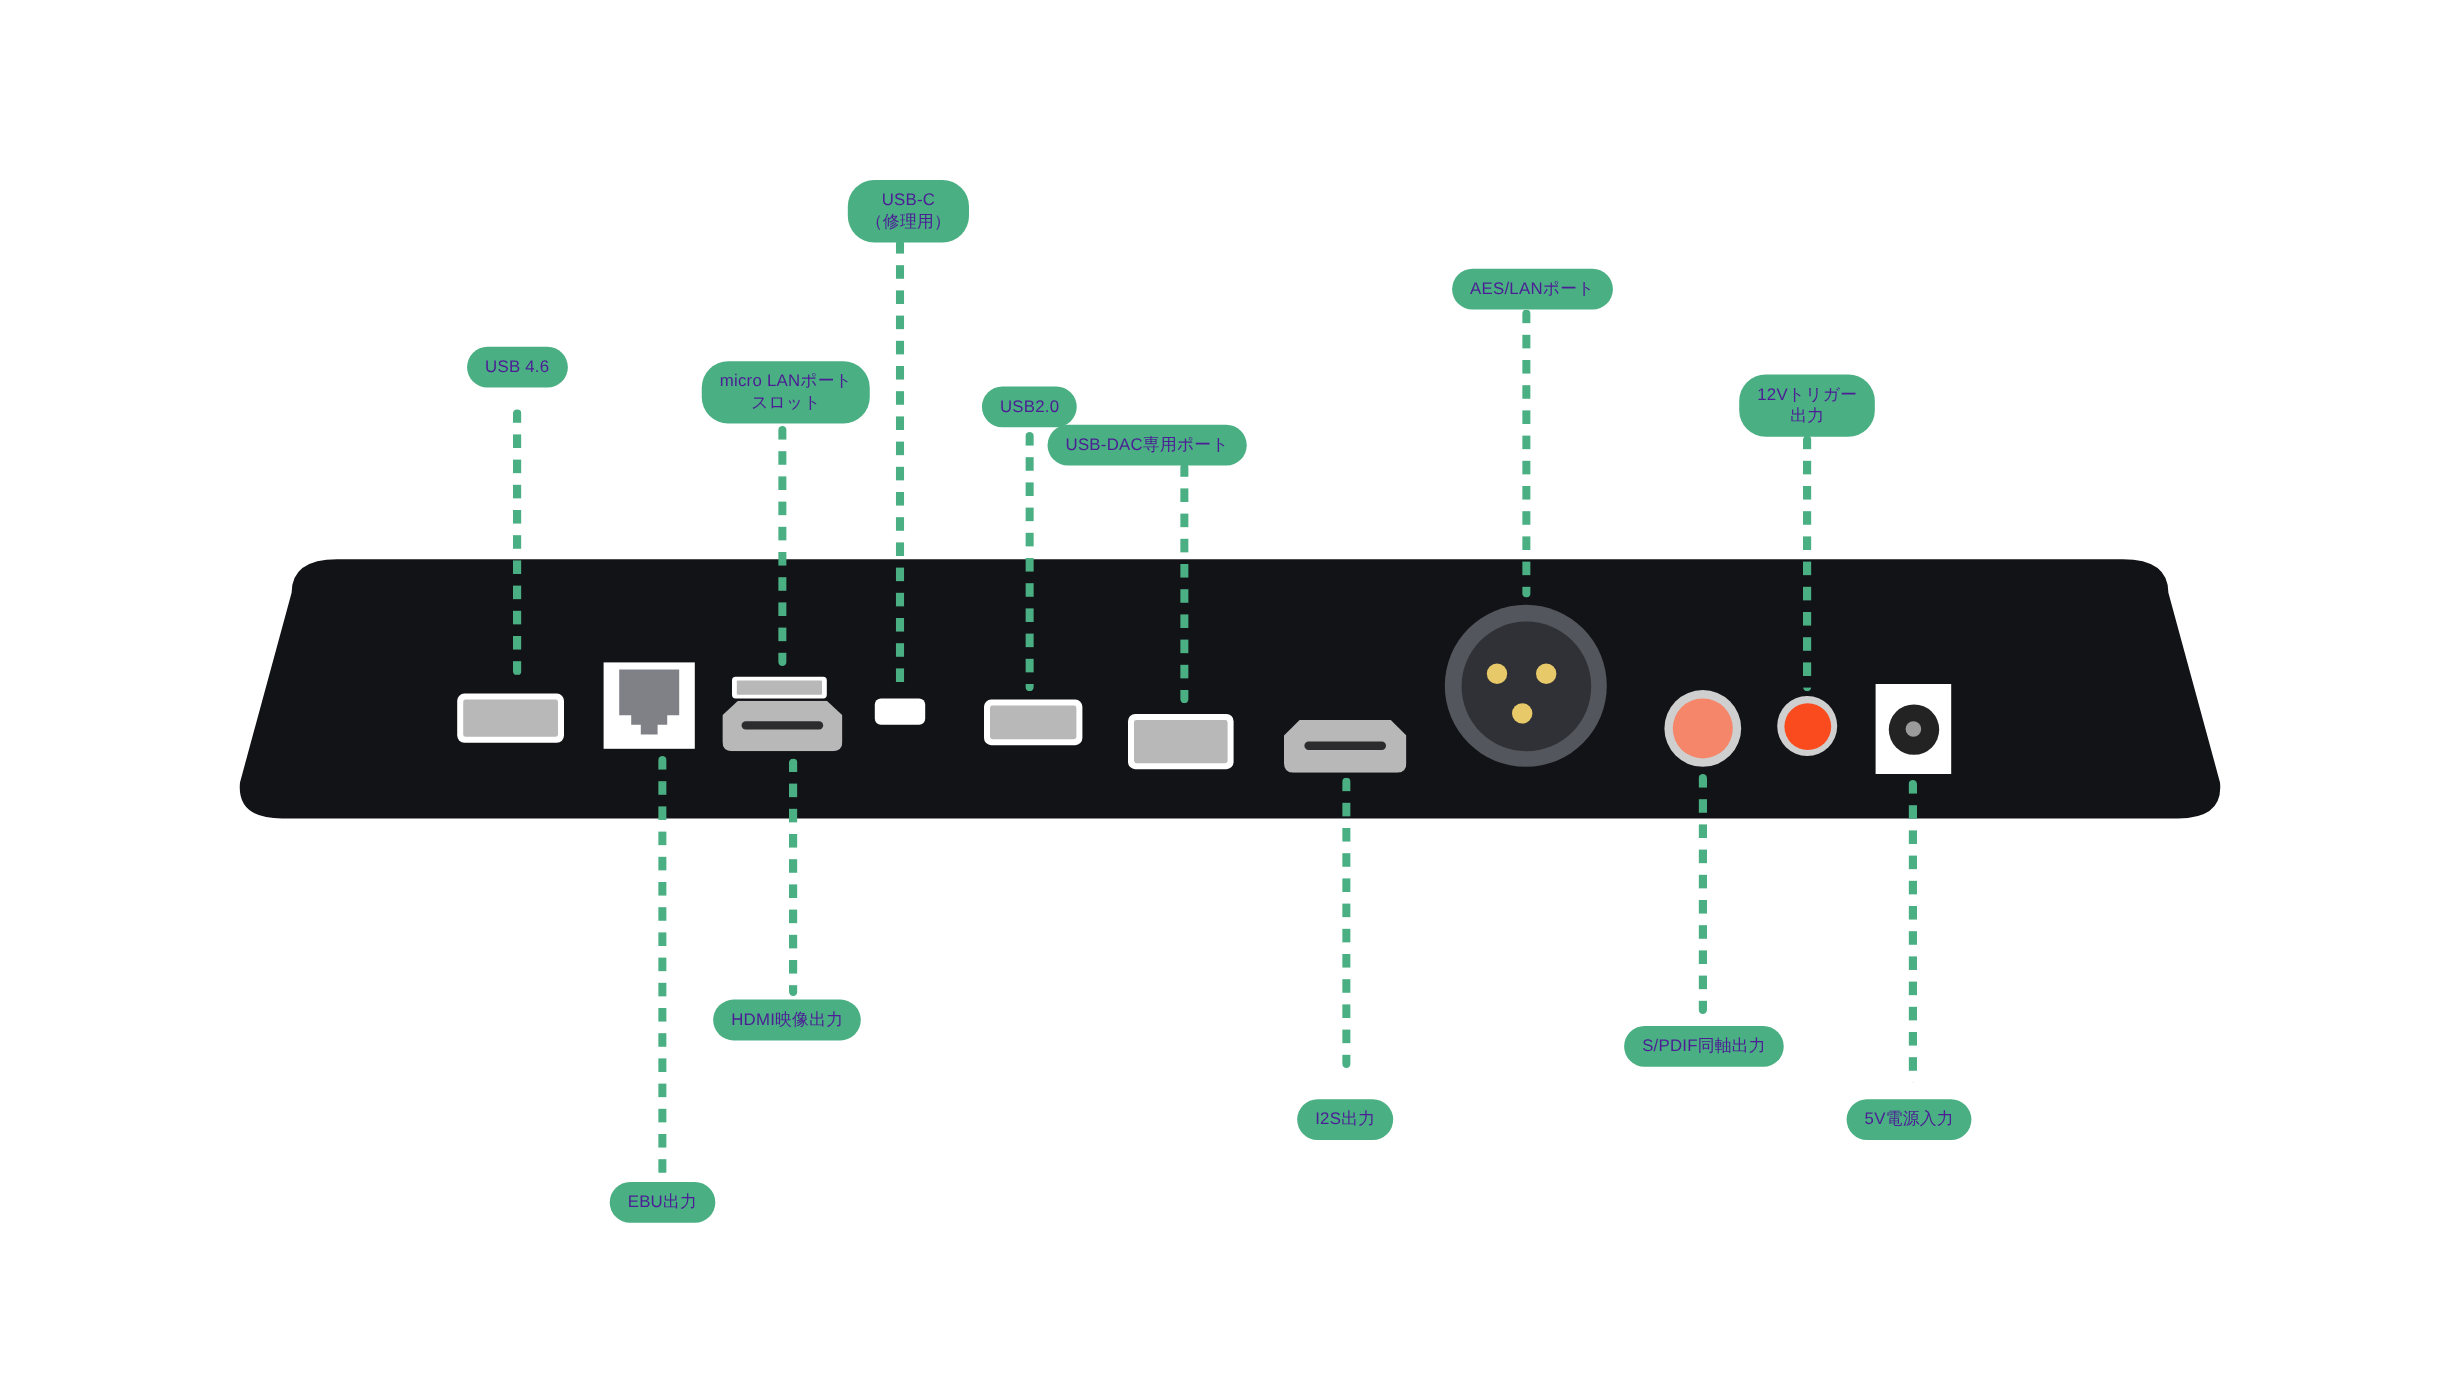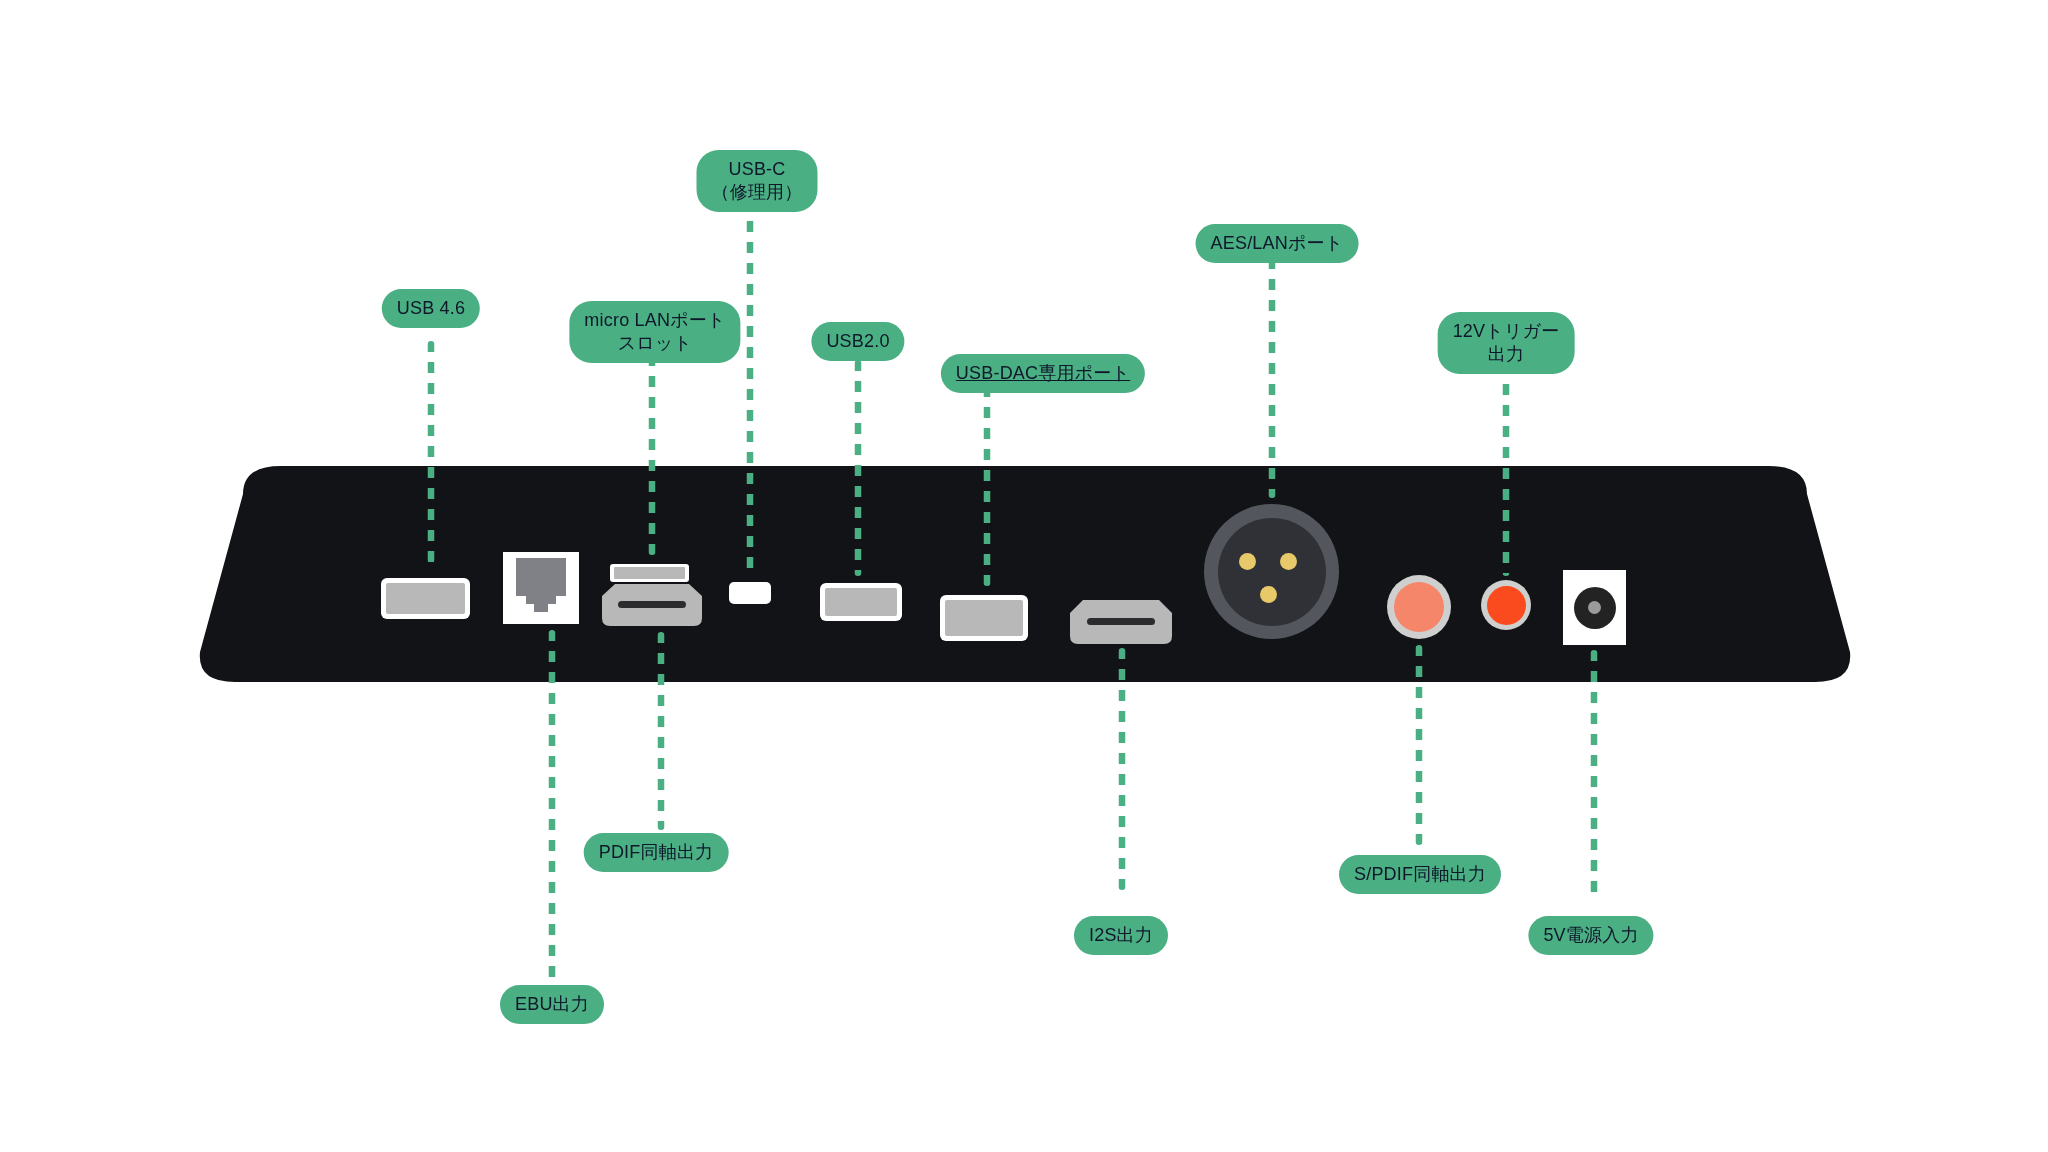--- a/index.html
+++ b/index.html
@@ -98,23 +98,23 @@
     width: 42px; height: 42px; border-radius: 50%;
     background: #232323;
     display:flex; align-items:center; justify-content:center;
   }
   .dcjack .pin { width: 13px; height: 13px; border-radius:50%; background:#9b9b9b; }
 
   
   .callout {
     position: absolute;
     background: #4aaf83;
-    color: #0f172a;
+    color: #4c1d95;
     border-radius: 22px;
-    font-size: 18px;
+    font-size: 14px;
     line-height: 1.28;
     text-align: center;
     padding: 8px 15px;
     white-space: pre-line;
     letter-spacing: .2px;
     transform: translateX(-50%);
   }
 
   
   .leader {
@@ -226,28 +226,28 @@
   <div class="callout" style="left:431px; top:289px;">USB 4.6</div>
 
   <div class="callout" style="left:655px; top:301px;">micro LANポート
 スロット</div>
 
   <div class="callout" style="left:757px; top:150px;">USB-C
 （修理用）</div>
 
   <div class="callout" style="left:858px; top:322px;">USB2.0</div>
 
-  <div class="callout" style="left:1043px; top:354px;text-decoration:underline;">USB-DAC専用ポート</div>
+  <div class="callout" style="left:956px; top:354px;">USB-DAC専用ポート</div>
 
   <div class="callout" style="left:1277px; top:224px;">AES/LANポート</div>
 
   <div class="callout" style="left:1506px; top:312px;">12Vトリガー
 出力</div>
 
-  <div class="callout" style="left:656px; top:833px;">PDIF同軸出力</div>
+  <div class="callout" style="left:656px; top:833px;">HDMI映像出力</div>
 
   <div class="callout" style="left:552px; top:985px;">EBU出力</div>
 
   <div class="callout" style="left:1121px; top:900px;margin-top:16px;">I2S出力</div>
 
   <div class="callout" style="left:1420px; top:855px;">S/PDIF同軸出力</div>
 
   <div class="callout" style="left:1591px; top:916px;">5V電源入力</div>
 
 </div>

